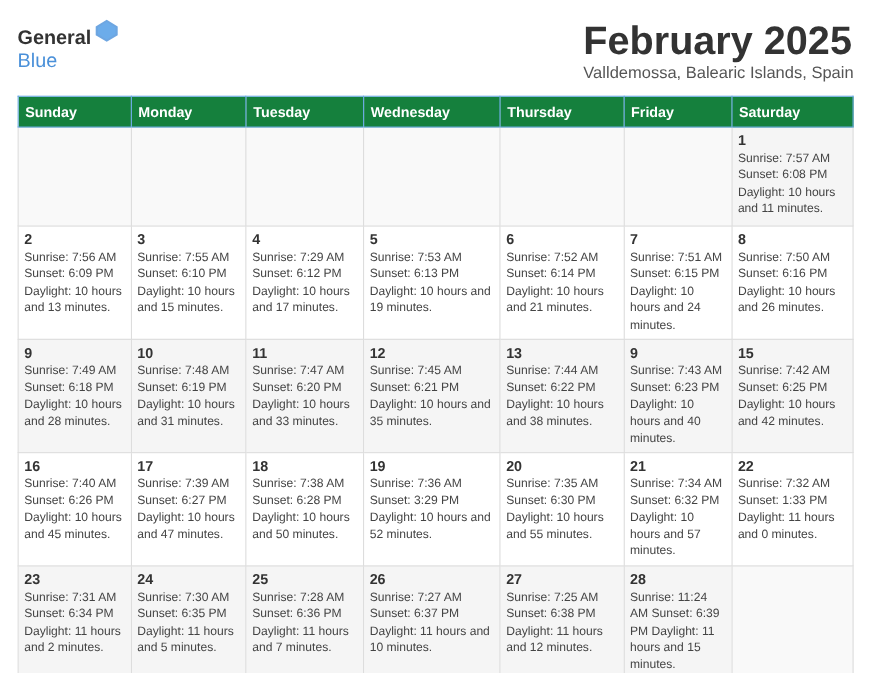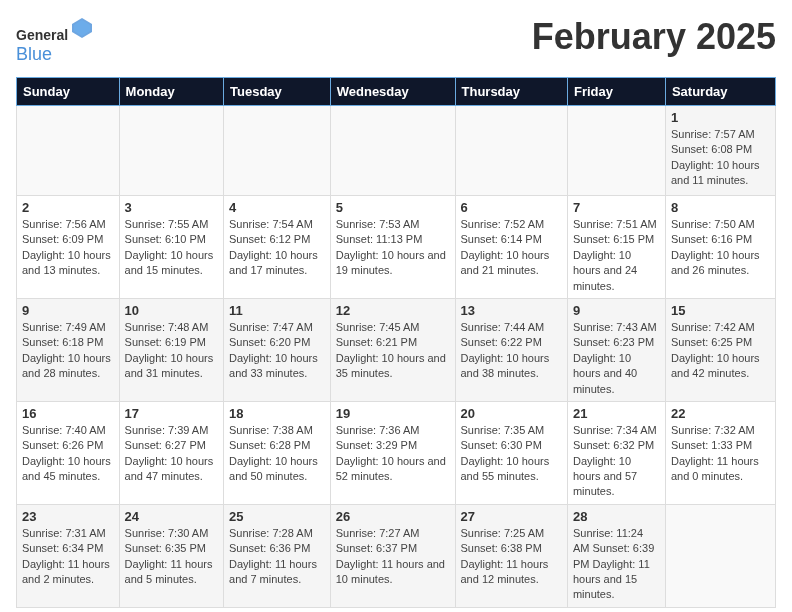--- a/index.html
+++ b/index.html
@@ -14,21 +14,21 @@
       display: flex;
       justify-content: space-between;
       align-items: flex-start;
       margin-bottom: 12px;
     }
     .logo {
       display: flex;
       align-items: center;
     }
     .logo-text-general {
-      font-size: 14px;
+      font-size: 18px;
       font-weight: bold;
       color: #333;
     }
     .logo-text-blue {
       font-size: 18px;
       font-weight: normal;
       color: #4a90d9;
     }
     .logo-icon {
       width: 24px;
@@ -46,21 +46,21 @@
     .location {
       font-size: 15px;
       color: #555;
     }
     table {
       width: 100%;
       border-collapse: collapse;
       border: 1px solid #ccc;
     }
     thead tr {
-      background-color: #0f172a;
+      background-color: #15803d;
     }
     thead th {
       color: #fff;
       font-size: 13px;
       font-weight: bold;
       padding: 6px 6px;
       text-align: left;
       border: 1px solid #6aaae0;
     }
     tbody tr {
@@ -105,20 +105,21 @@
       <span class="logo-text-general">General</span><svg class="logo-icon" viewBox="0 0 24 24">
           <path d="M12 2 L22 8 L22 16 L12 22 L2 16 L2 8 Z" fill="#4a90d9" opacity="0.8"></path>
           <path d="M12 4 L20 9 L20 15 L12 20 L4 15 L4 9 Z" fill="#6ab0f0" opacity="0.6"></path>
         </svg>
       <br>
       <span class="logo-text-blue">Blue</span>
     </div>
   </div>
   <div class="title-section">
     <div class="month-year">February 2025</div>
+    <div class="location">Valldemossa, Balearic Islands, Spain</div>
   </div>
 </div>
 
 <table>
   <thead>
     <tr>
     <th>Sunday</th>
         <th>Monday</th>
         <th>Tuesday</th>
         <th>Wednesday</th>
@@ -153,29 +154,29 @@
         </td>
         <td>
           <span class="day-number">3</span>
           <div class="day-info">Sunrise: 7:55 AM
 Sunset: 6:10 PM
 Daylight: 10 hours
 and 15 minutes.</div>
         </td>
         <td>
           <span class="day-number">4</span>
-          <div class="day-info">Sunrise: 7:54 AM
+          <div class="day-info">Sunrise: 7:29 AM
 Sunset: 6:12 PM
 Daylight: 10 hours
 and 17 minutes.</div>
         </td>
         <td>
           <span class="day-number">5</span>
           <div class="day-info">Sunrise: 7:53 AM
-Sunset: 11:13 PM
+Sunset: 6:13 PM
 Daylight: 10 hours
 and 19 minutes.</div>
         </td>
         <td>
           <span class="day-number">6</span>
           <div class="day-info">Sunrise: 7:52 AM
 Sunset: 6:14 PM
 Daylight: 10 hours
 and 21 minutes.</div>
         </td>

